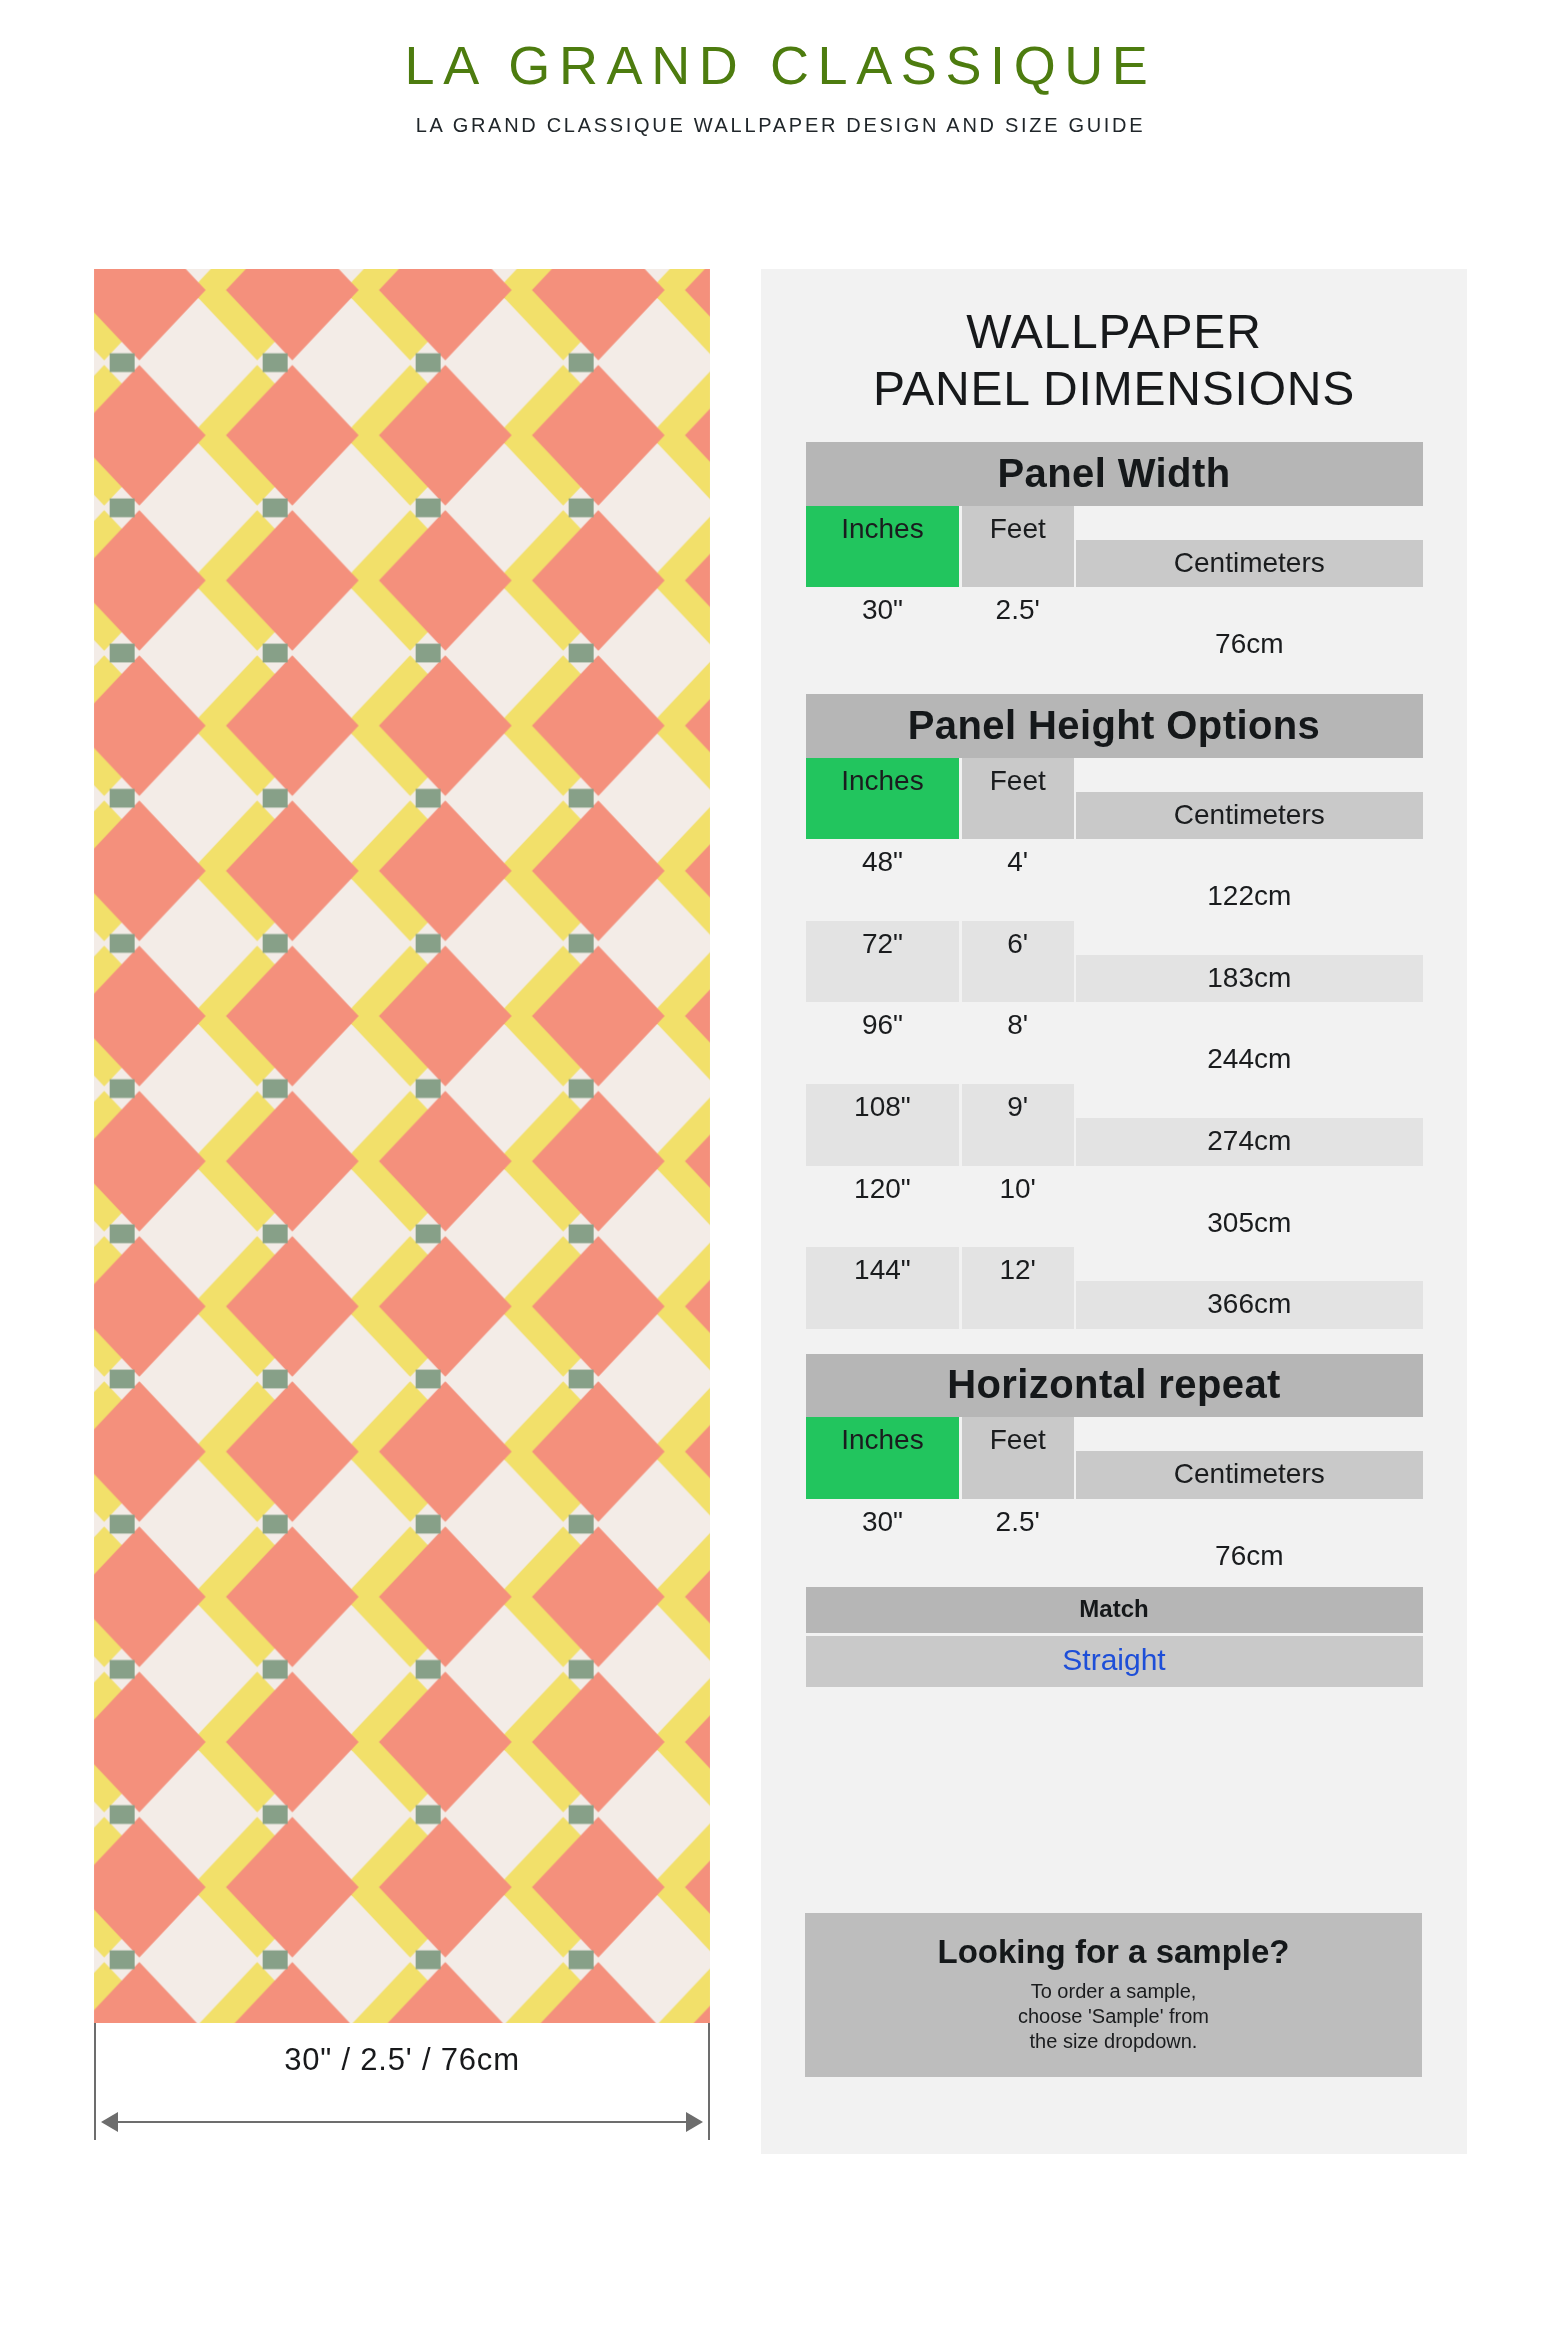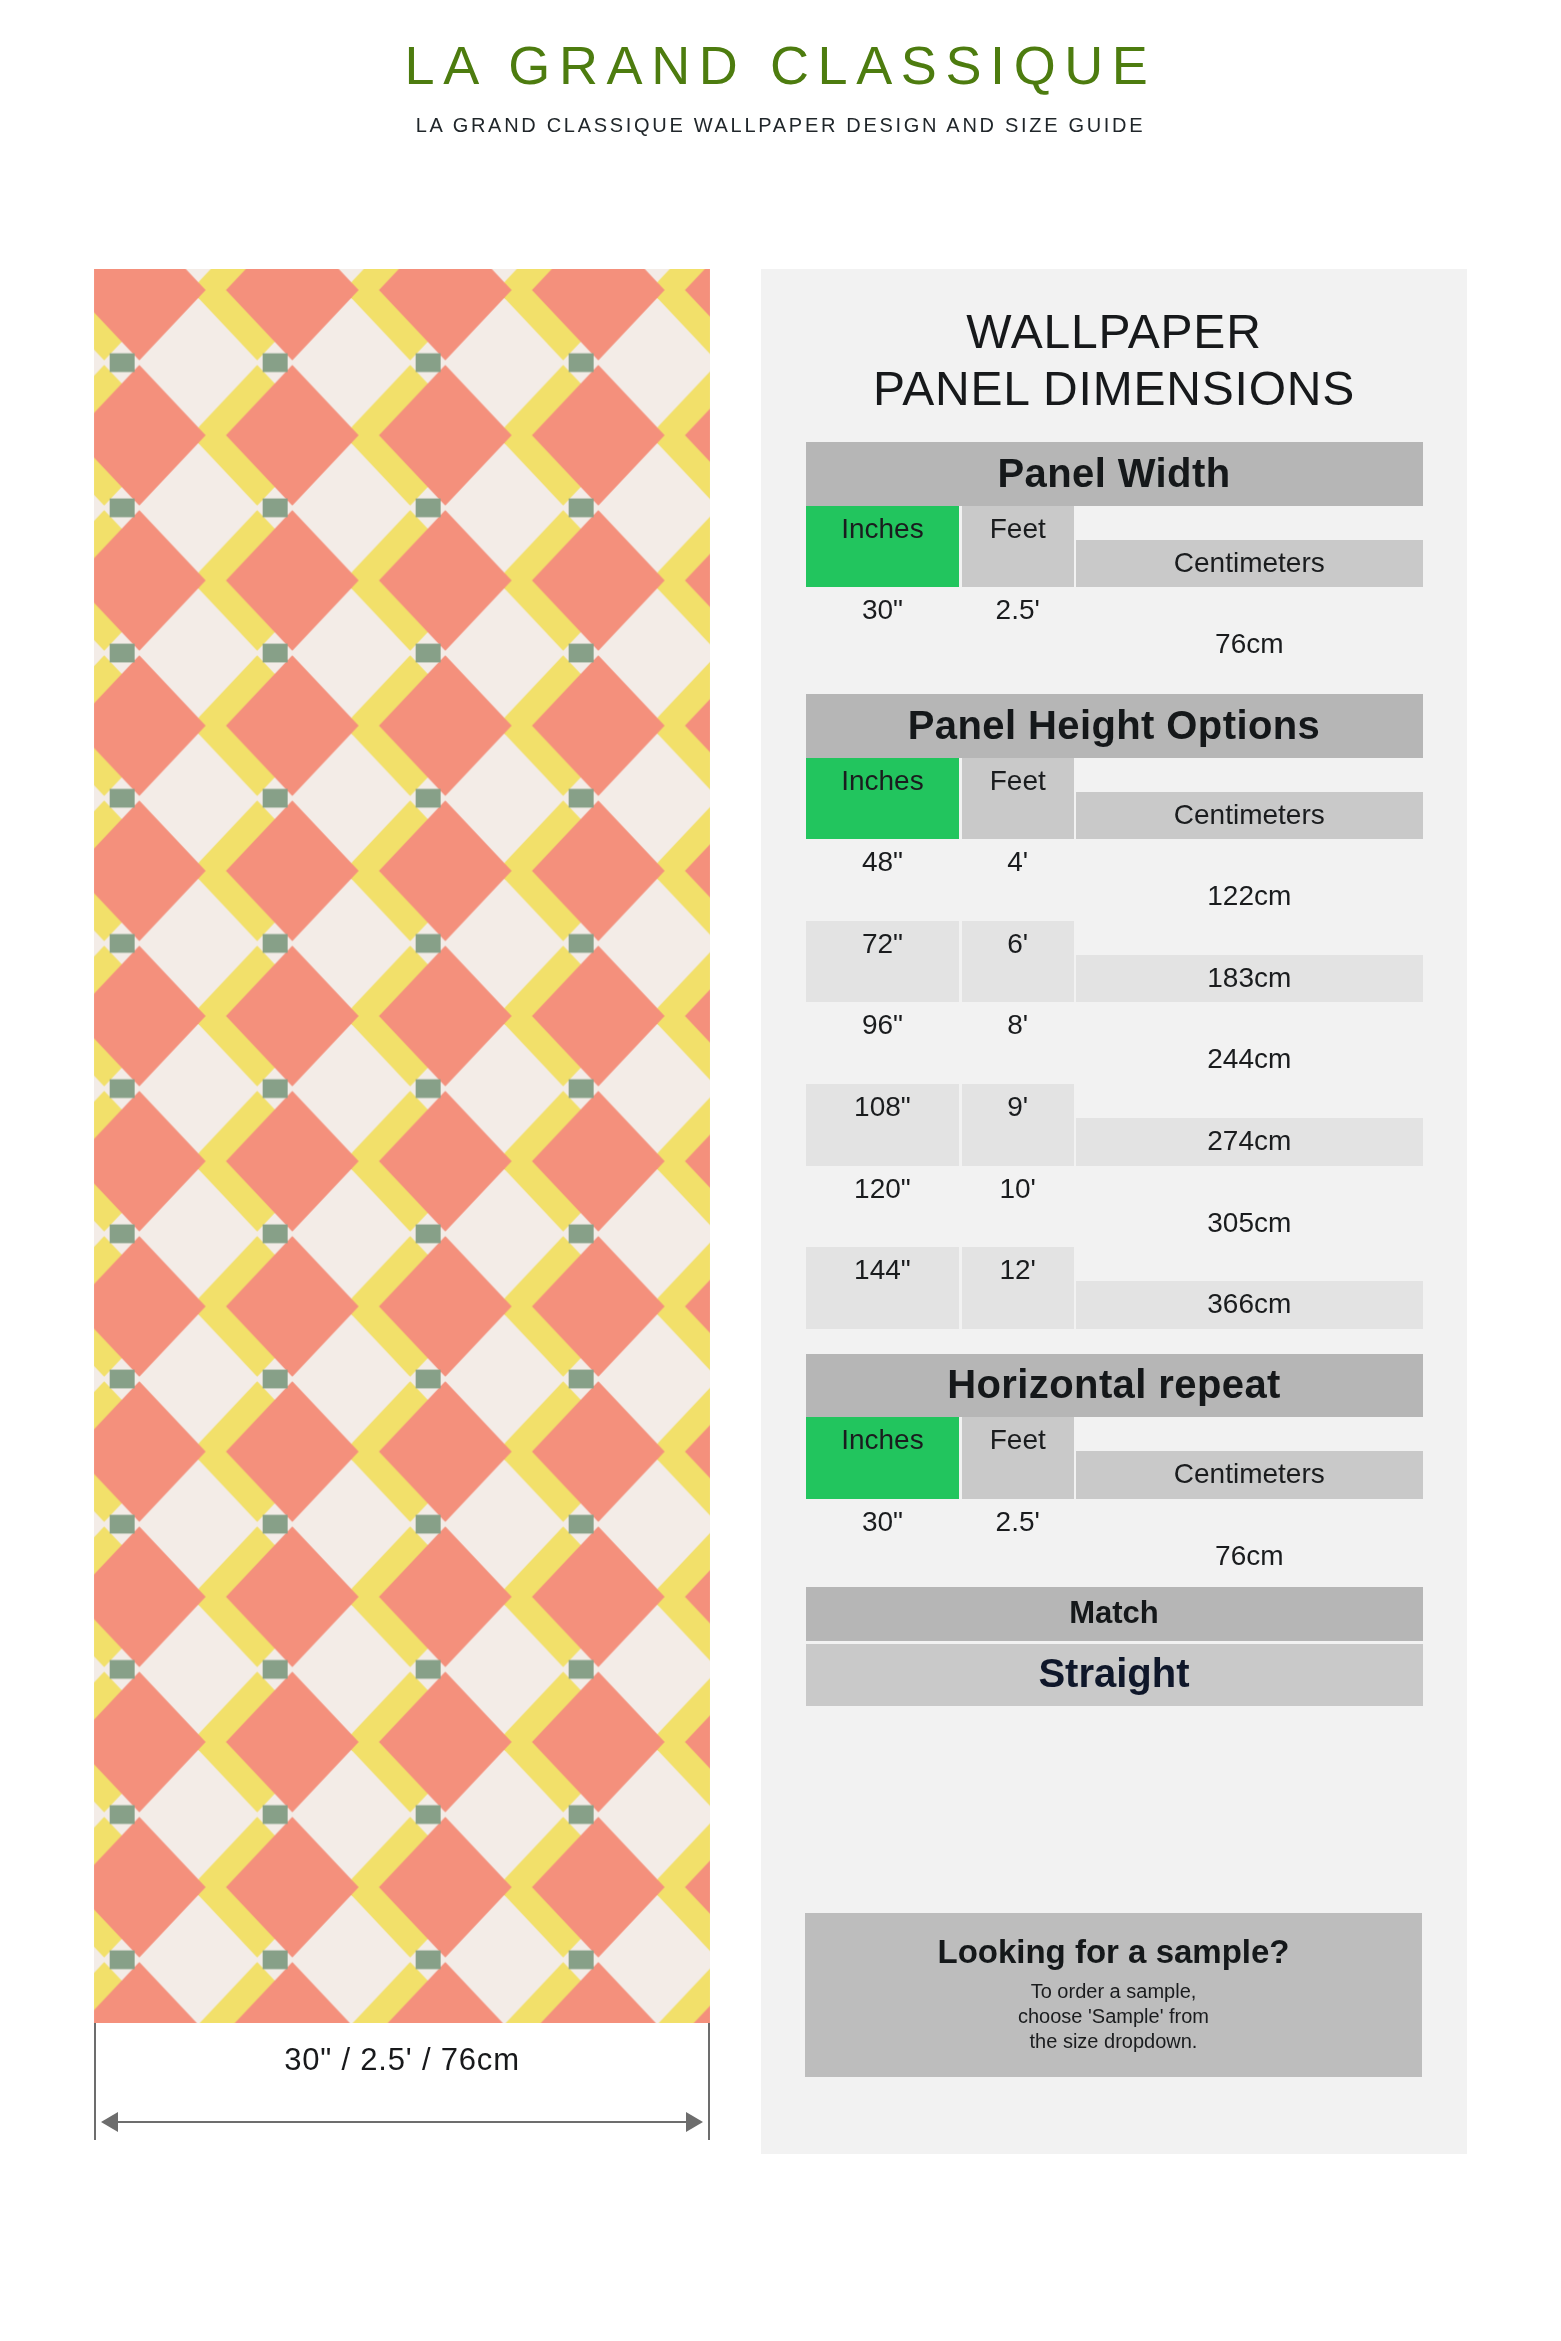--- a/index.html
+++ b/index.html
@@ -157,32 +157,32 @@
   .tbl-row.data .cell { background: transparent; }
   .tbl-row.data.alt .cell { background: #e3e3e3; }
   .tbl-row.data .c-ft { margin-left: 2.3px; }
   .tbl-row.data .c-cm { margin-left: 2.3px; }
   .spacer-30 { height: 25px; }
   .spacer-8  { height: 6.2px; }
 
   .match-head {
     background: #b6b6b6;
     text-align: center;
-    font-size: 31px;
+    font-size: 24px;
     font-weight: bold;
     padding: 8.6px 0 10px;
     color: #15181a;
   }
   .match-val {
     background: #c9c9c9;
     text-align: center;
-    font-size: 40px;
-    font-weight: 700;
+    font-size: 30px;
+    font-weight: 400;
     padding: 7.8px 0 10px;
-    color: #0f172a;
+    color: #1d4ed8;
     margin-top: 2.3px;
   }
 
   .sample-box {
     position: absolute;
     left: 44px;
     bottom: 77px;
     width: 617px;
     background: #bdbdbd;
     padding: 20px 15.6px 23.4px;

